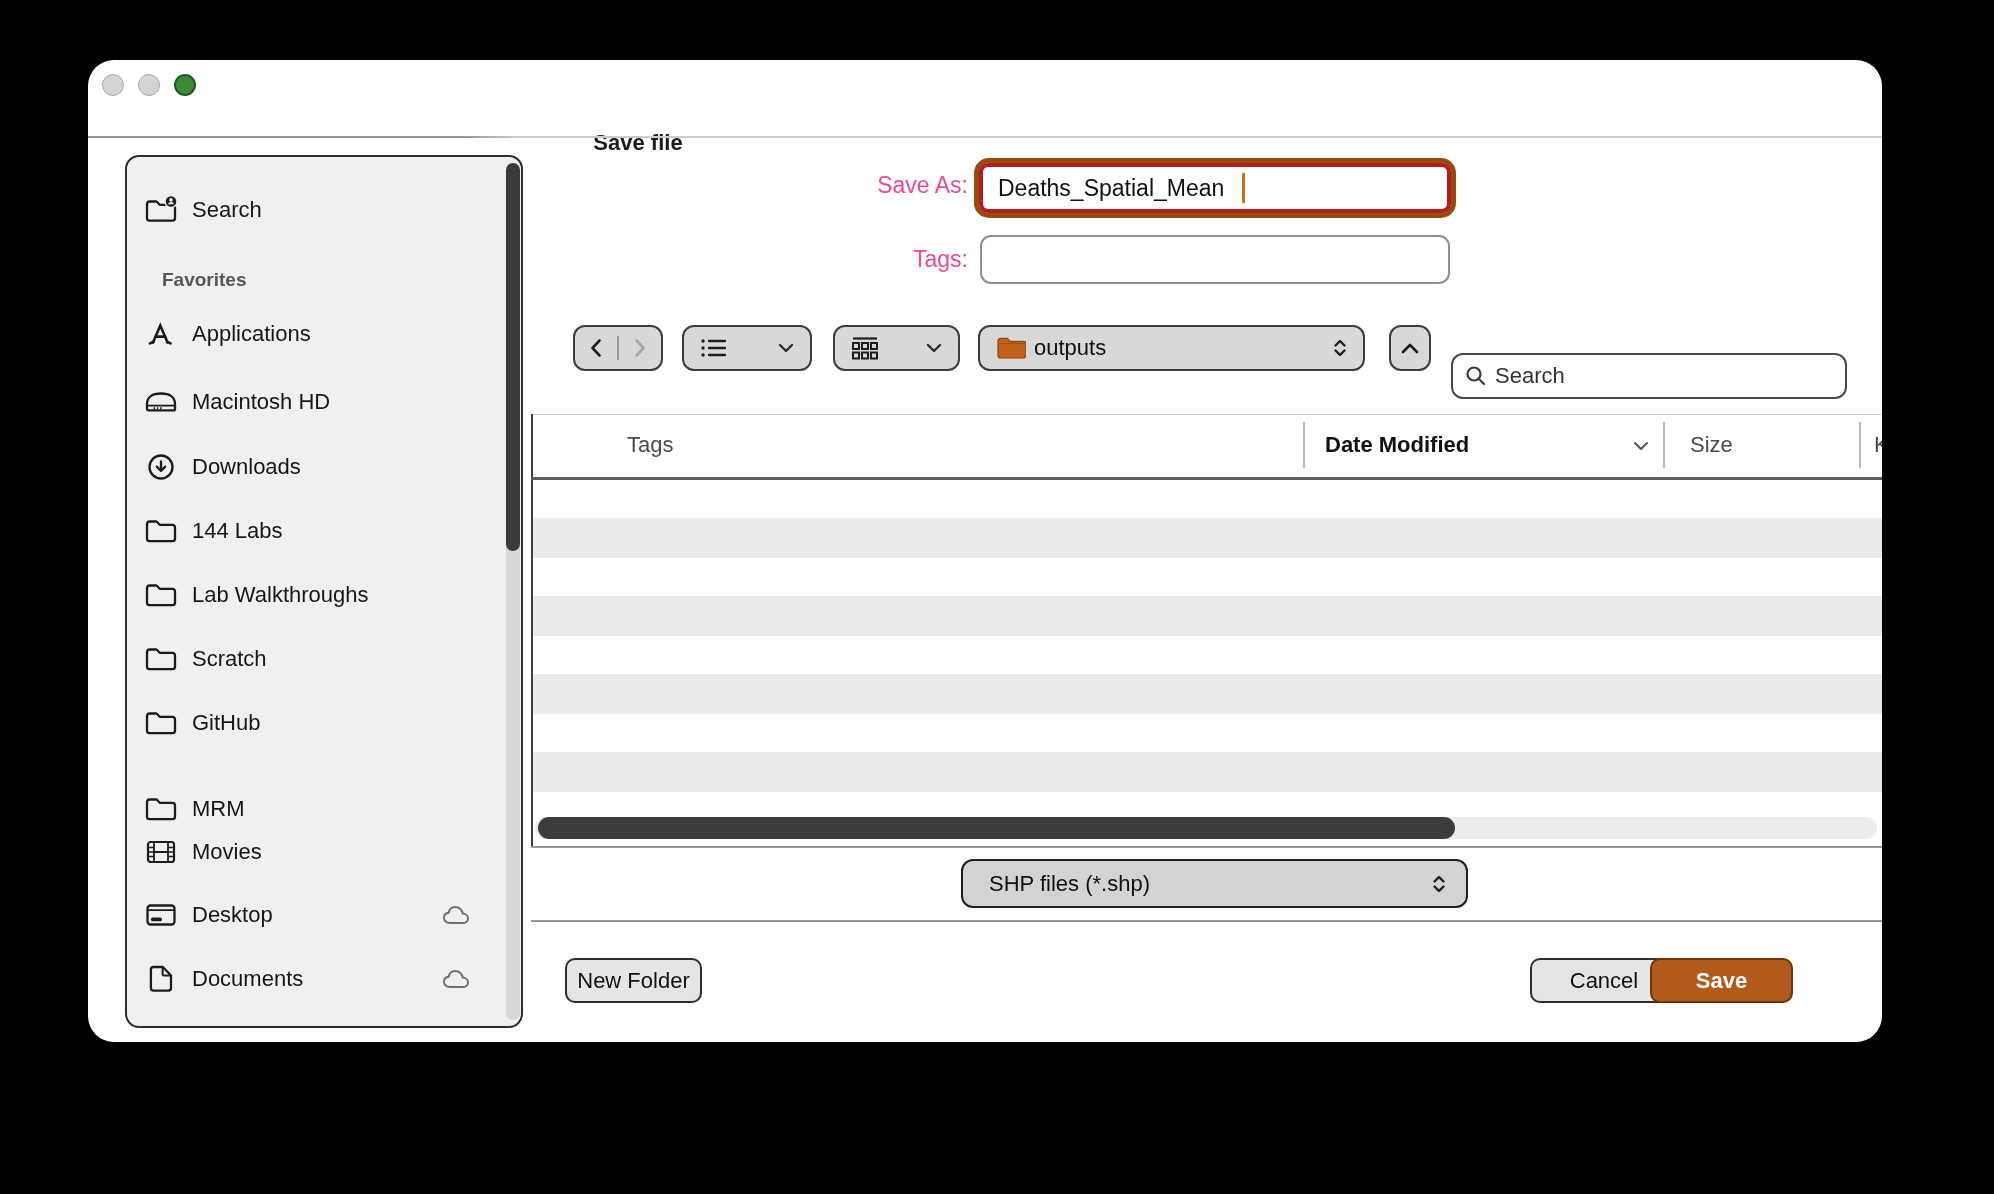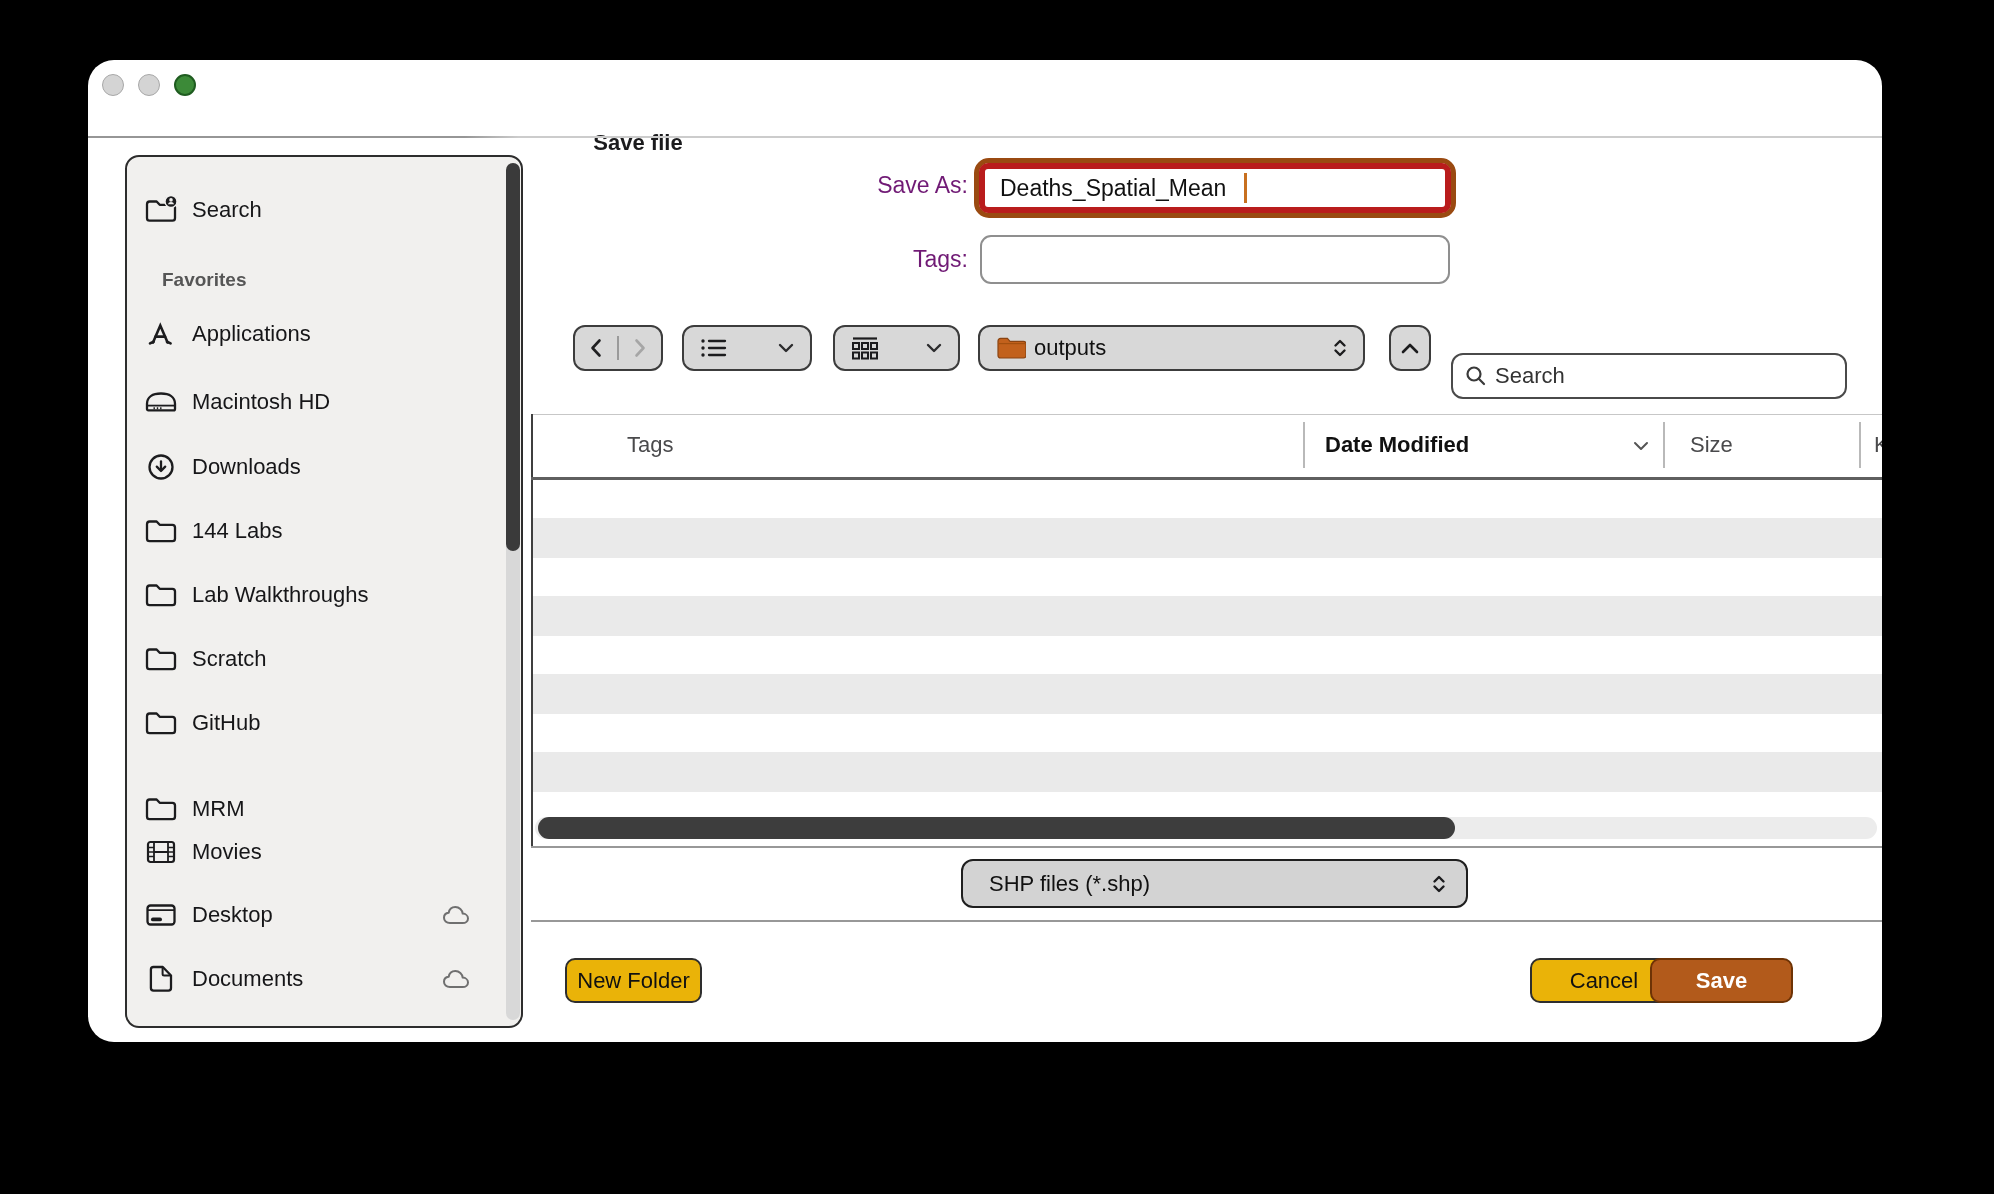--- a/index.html
+++ b/index.html
@@ -21,24 +21,24 @@
   .side-row{position:absolute;left:8px;width:360px;height:48px;display:flex;align-items:center;}
   .side-ic{width:40px;height:34px;flex:0 0 40px;margin-left:6px;display:flex;align-items:center;justify-content:center;}
   .side-ic svg{width:34px;height:30px;}
   .side-label{margin-left:11px;font-size:22px;color:#161618;white-space:nowrap;}
   .side-section{position:absolute;left:35px;top:112px;height:30px;font-size:19px;font-weight:bold;color:#565656;}
   .cloud{position:absolute;left:305px;width:34px;height:26px;}
   .sb-track{position:absolute;left:379px;top:6px;width:14px;height:857px;background:#d8d8d8;border-radius:7px;}
   .sb-thumb{position:absolute;left:379px;top:6px;width:14px;height:388px;background:#3a3a3a;border-radius:7px;}
   
   .form-label{position:absolute;left:640px;width:240px;height:28px;text-align:right;
-              font-size:23px;color:#701a75;}
+              font-size:23px;color:#ec4899;}
   .saveas-ring{position:absolute;left:886px;top:98px;width:482px;height:60px;box-sizing:border-box;
                border:5px solid #9a4a11;border-radius:15px;background:#fff;}
-  .saveas-inner{position:absolute;left:0;top:0;right:0;bottom:0;border:6px solid #b91c1c;border-radius:9px;
+  .saveas-inner{position:absolute;left:0;top:0;right:0;bottom:0;border:4px solid #b91c1c;border-radius:9px;
                 background:#fff;display:flex;align-items:center;padding-left:15px;box-sizing:border-box;gap:16px;}
   .saveas-text{font-size:23px;color:#111;}
   .caret{width:3px;height:30px;background:#c8701f;margin-left:2px;}
   .tags-field{position:absolute;left:892px;top:175px;width:470px;height:49px;box-sizing:border-box;
               border:2px solid #8f8f8f;border-radius:11px;background:#fff;}
   
   .tbtn{position:absolute;top:265px;height:46px;background:#d8d8d8;border:2px solid #3c3c3c;
         border-radius:12px;box-sizing:border-box;display:flex;align-items:center;}
   .tbtn.white{background:#fff;border-color:#4a4a4a;margin-top:28px;}
   .seg-div{width:2px;height:24px;background:#9a9a9a;}
@@ -49,21 +49,21 @@
   .hdr-label{position:absolute;top:372px;height:28px;font-size:22px;color:#4a4a4c;white-space:nowrap;}
   .hdr-sep{position:absolute;top:362px;width:2px;height:46px;background:#b9b9b9;}
   .stripes{position:absolute;left:445px;top:420px;width:1349px;height:320px;
      background:repeating-linear-gradient(to bottom,#ffffff 0,#ffffff 38px,#eaeaea 38px,#eaeaea 78px);}
   .hscroll-track{position:absolute;left:447px;top:757px;width:1342px;height:22px;background:#ececec;border-radius:11px;}
   .hscroll-thumb{position:absolute;left:450px;top:757px;width:917px;height:22px;background:#3d3d3d;border-radius:11px;}
   
   .fmt{position:absolute;left:873px;top:799px;width:507px;height:49px;background:#d3d3d3;
        border:2px solid #1f1f1f;border-radius:12px;box-sizing:border-box;display:flex;align-items:center;}
   .fmt-label{font-size:22px;color:#111;margin-left:26px;flex:1;}
-  .btn{position:absolute;top:898px;height:45px;background:#eab308;border:2px solid #2e2e2e;border-radius:10px;
+  .btn{position:absolute;top:898px;height:45px;background:#e5e5e5;border:2px solid #2e2e2e;border-radius:10px;
        box-sizing:border-box;display:flex;align-items:center;justify-content:center;font-size:22px;color:#111;}
   .btn.primary{background:#b25a1b;border-color:#6e3305;color:#fff;font-weight:bold;}
   svg{display:block;}
 </style>
 </head>
 <body>
 
 <svg width="0" height="0" style="position:absolute">
   <defs>
     <symbol id="sym-folder" viewBox="0 0 34 30">

